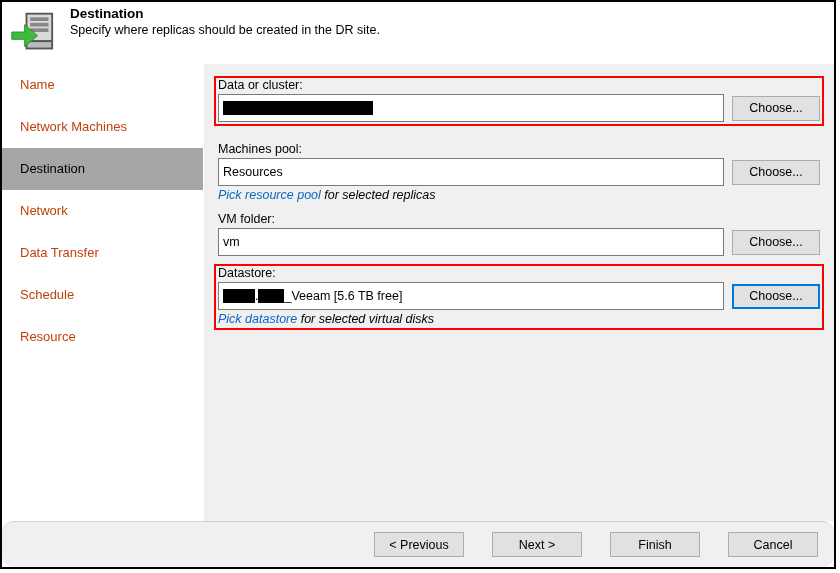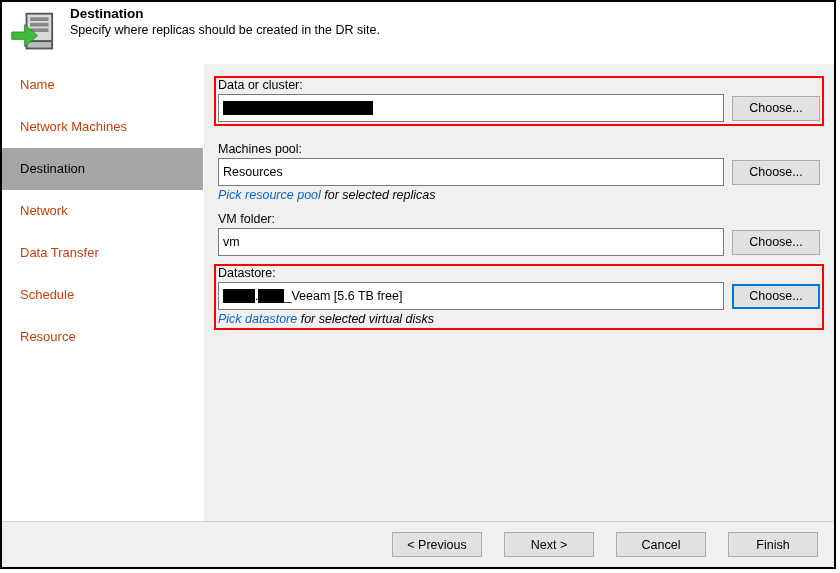--- a/index.html
+++ b/index.html
@@ -149,21 +149,22 @@
     vertical-align: middle;
   }
 
   
   .footer {
     border-top: 1px solid #d0d0d0;
     background: #f0f0f0;
     padding: 10px 16px;
     display: flex;
     justify-content: flex-end;
-    gap: 22px;
+    gap: 28px;
+    border-radius: 12px;
   }
   .footer .btn {
     min-width: 90px;
   }
 </style>
 </head>
 <body>
 
 <div class="dialog">
 
@@ -248,17 +249,17 @@
           </div>
         </div>
       </div>
 
     </div>
   </div>
 
   <div class="footer">
     <button class="btn">&lt; Previous</button>
     <button class="btn">Next &gt;</button>
+    <button class="btn">Finish</button>
     <button class="btn">Cancel</button>
-    <button class="btn">Finish</button>
   </div>
 
 </div>
 
 </body></html>

